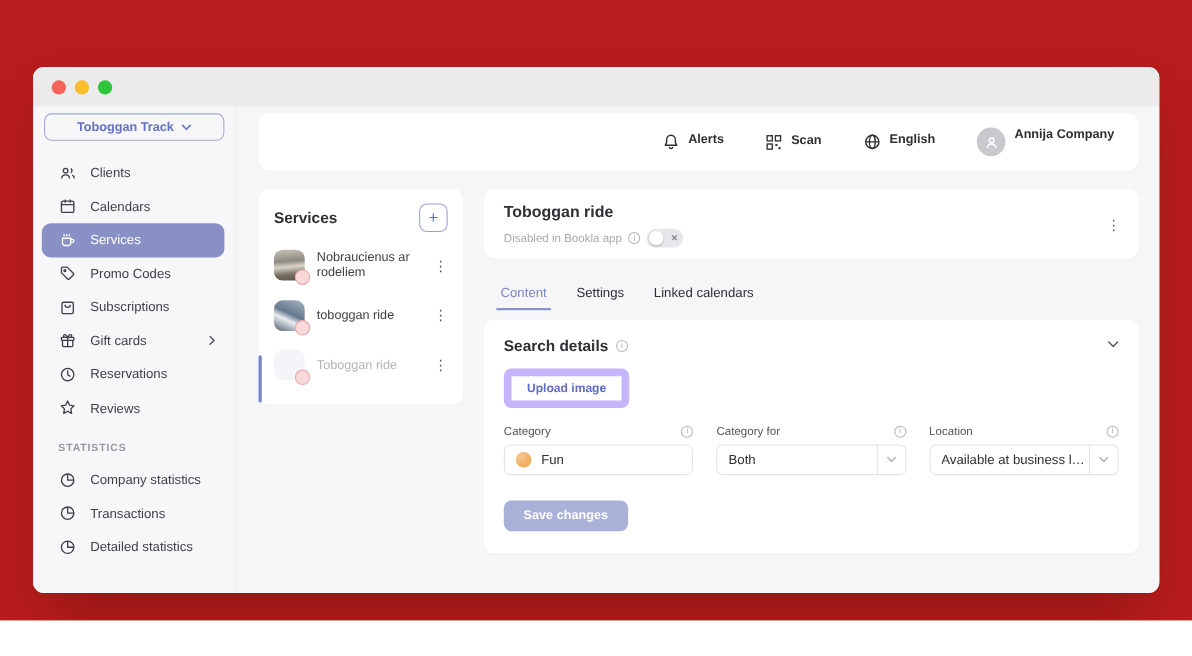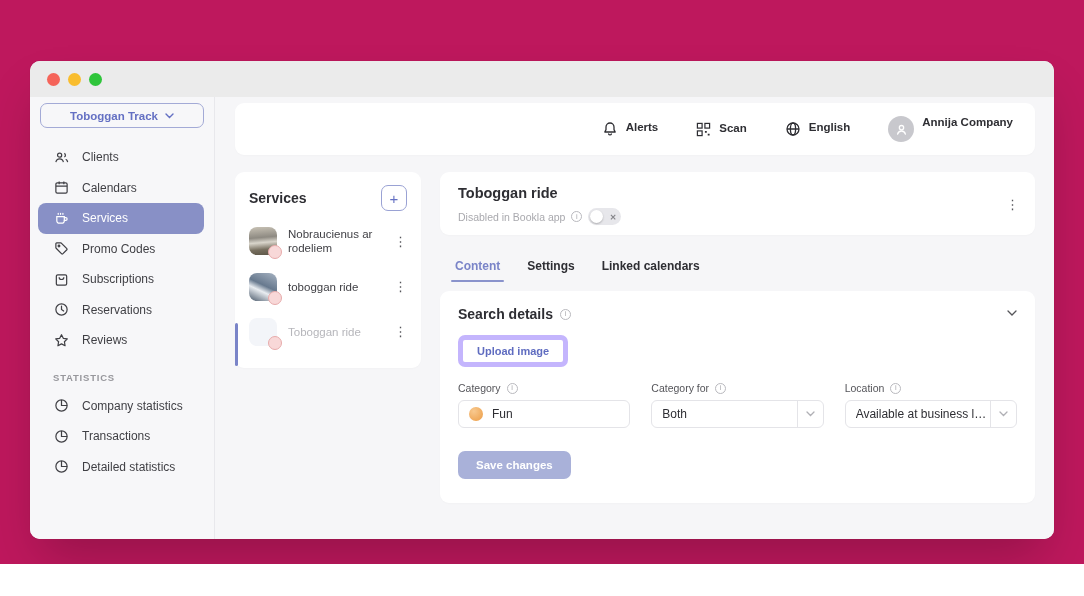--- a/index.html
+++ b/index.html
@@ -1,17 +1,17 @@
 <!DOCTYPE html>
 <html><head>
 <meta charset="utf-8">
 <style>
   * { margin:0; padding:0; box-sizing:border-box; }
   html,body { width:1084px; height:596px; background:#ffffff; font-family:"Liberation Sans", sans-serif; }
-  .stage { position:relative; width:1084px; height:564px; background:#be185d; overflow:hidden; }
+  .stage { position:relative; width:1084px; height:564px; background:#b91c1c; overflow:hidden; }
 
   
   .window {
     position:absolute; left:30px; top:61px; width:1024px; height:478px;
     border-radius:10px; overflow:hidden; background:#f6f6f8;
     box-shadow:0 26px 48px -10px rgba(0,0,0,.22), 0 0 1px rgba(0,0,0,.15);
   }
   .titlebar { height:36px; background:#ebebeb; display:flex; align-items:center; padding-left:17px; gap:8px; }
   .tl-dot { width:13px; height:13px; border-radius:50%; }
   .tl-red { background:#f5645a; } .tl-yellow { background:#f9bd2e; } .tl-green { background:#2fc53b; }
@@ -70,34 +70,34 @@
   .dt-sub { margin-top:7px; display:flex; align-items:center; gap:6px; }
   .dt-sub-label { font-size:10.5px; color:#a9a9ae; }
   .dt-kebab { position:absolute; right:16px; top:26px; }
 
   .toggle { position:relative; width:33px; height:17px; background:#e7e7eb; border-radius:10px; cursor:pointer; flex:none; }
   .toggle .knob { position:absolute; left:2px; top:2px; width:13px; height:13px; background:#fff; border-radius:50%; box-shadow:0 1px 2px rgba(0,0,0,.25); }
   .toggle .tx { position:absolute; right:5px; top:50%; transform:translateY(-50%); font-size:8px; color:#85858a; font-weight:700; }
 
   
   .tabs { position:absolute; left:240px; top:162px; display:flex; gap:27px; }
-  .tab { font-size:12px; font-weight:700; color:#2e2e33; padding-bottom:9px; cursor:pointer; position:relative; }
+  .tab { font-size:12px; font-weight:400; color:#2e2e33; padding-bottom:9px; cursor:pointer; position:relative; }
   .tab.active { color:#7a84c8; }
   .tab.active::after { content:""; position:absolute; left:-4px; right:-4px; bottom:0; height:2.5px; border-radius:2px; background:#8a93cc; }
 
   
   .search-card { left:225px; top:194px; width:595px; height:212px; padding:15px 18px; }
   .sd-head { display:flex; align-items:flex-start; justify-content:space-between; }
   .sd-title-wrap { display:flex; align-items:center; gap:7px; }
   .sd-title { font-size:14px; font-weight:700; color:#2e2e33; }
-  .upload-btn { margin-top:13px; display:inline-block; border:5px solid #c4b5fd; border-radius:7px; background:#fff; color:#5f6cc0; font-size:11px; font-weight:600; padding:5px 14px; cursor:pointer; }
+  .upload-btn { margin-top:13px; display:inline-block; border:7px solid #c4b5fd; border-radius:7px; background:#fff; color:#5f6cc0; font-size:11px; font-weight:600; padding:5px 14px; cursor:pointer; }
   .upload-hint { margin-top:10px; font-size:10.5px; color:#a5a5aa; }
   .fields-row { margin-top:15px; display:flex; gap:21px; }
   .field { flex:1; min-width:0; }
-  .f-label { display:flex; align-items:center; gap:6px; font-size:10.5px; color:#55555a; margin-bottom:6px; }
+  .f-label { display:flex; align-items:center; gap:6px; font-size:10.5px; color:#55555a; margin-bottom:6px;justify-content:space-between; }
   .f-box { height:28px; border:1px solid #e4e4e8; border-radius:6px; background:#fff; display:flex; align-items:center; padding-left:10px; font-size:12px; color:#2e2e33; cursor:pointer; overflow:hidden; }
   .f-box .val { white-space:nowrap; overflow:hidden; text-overflow:ellipsis; flex:1; }
   .chev-cell { flex:none; width:26px; align-self:stretch; border-left:1px solid #e4e4e8; display:flex; align-items:center; justify-content:center; color:#b0b0b5; }
   .emoji-dot { width:14px; height:14px; border-radius:50%; background:radial-gradient(circle at 35% 30%, #f8c98f, #ec9c45); margin-right:9px; flex:none; }
   .save-btn { margin-top:23px; background:#a9b1d9; color:#fff; border:none; border-radius:7px; font-size:11.5px; font-weight:700; font-family:inherit; padding:8px 18px; cursor:pointer; }
 
   
   .info { width:11px; height:11px; border:1px solid #b9b9be; border-radius:50%; color:#a9a9ae; font-size:7.5px; line-height:1; display:inline-flex; align-items:center; justify-content:center; font-style:normal; flex:none; }
 
   svg { display:block; }
@@ -170,20 +170,34 @@
         <div class="nav-item">
           <span class="nicon">
             <svg width="15" height="15" viewBox="0 0 16 16" fill="none" stroke="currentColor" stroke-width="1.3">
                 <rect x="2.5" y="3" width="11" height="11" rx="1.5"></rect>
                 <path d="M5.5 5.5c0 1.4 1.1 2.5 2.5 2.5s2.5-1.1 2.5-2.5"></path>
               </svg>
           </span>
           <span>Subscriptions</span>
         </div>
 
+        <div class="nav-item">
+          <span class="nicon">
+            <svg width="15" height="15" viewBox="0 0 16 16" fill="none" stroke="currentColor" stroke-width="1.3">
+                <rect x="2" y="5" width="12" height="3" rx=".8"></rect>
+                <path d="M3 8v5a1 1 0 001 1h8a1 1 0 001-1V8M8 5v9M8 5S6.5 2 4.9 2.4C3.7 2.7 3.8 4.6 5 5h3zM8 5s1.5-3 3.1-2.6c1.2.3 1.1 2.2-.1 2.6H8z"></path>
+              </svg>
+          </span>
+          <span>Gift cards</span>
+          <span class="sub-chev">
+            <svg width="6" height="9" viewBox="0 0 6 9">
+                <path d="M1 1l3.5 3.5L1 8" fill="none" stroke="#55555a" stroke-width="1.3" stroke-linecap="round"></path>
+              </svg>
+          </span>
+        </div>
 
         <div class="nav-item">
           <span class="nicon">
             <svg width="15" height="15" viewBox="0 0 16 16" fill="none" stroke="currentColor" stroke-width="1.3">
                 <circle cx="8" cy="8" r="6"></circle>
                 <path d="M8 4.5V8l2.3 1.6" stroke-linecap="round"></path>
               </svg>
           </span>
           <span>Reservations</span>
         </div>

